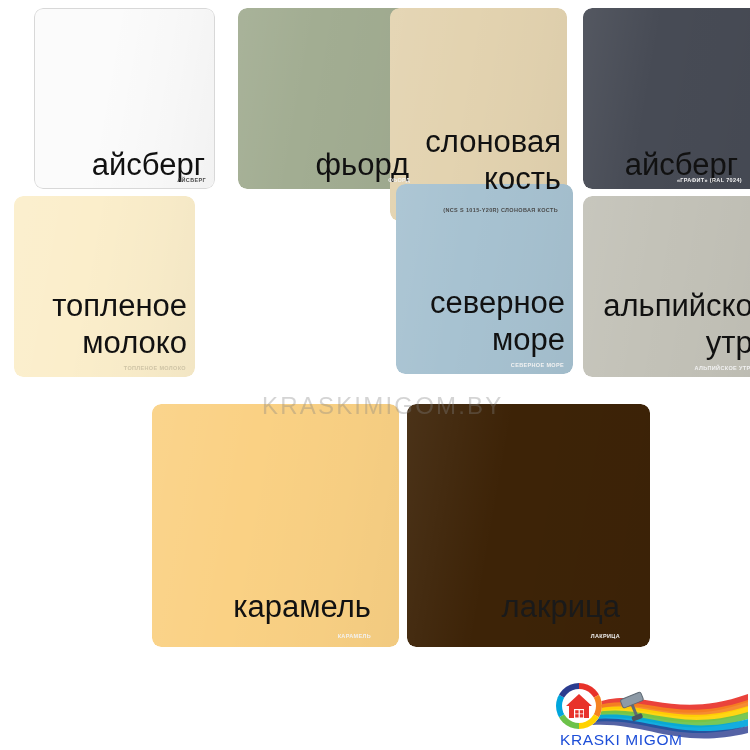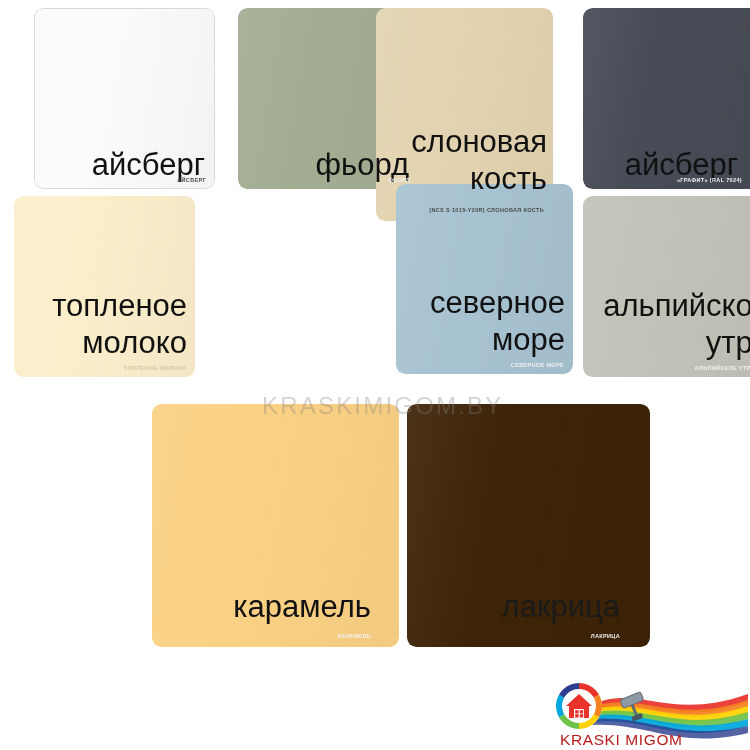--- a/index.html
+++ b/index.html
@@ -113,21 +113,21 @@
     height: 72px;
     z-index: 25;
   }
   #brand-logo svg { display: block; }
   #brand-name {
     position: absolute;
     left: 12px;
     bottom: 1px;
     font-size: 15.5px;
     letter-spacing: 0.6px;
-    color: #b91c1c;
+    color: #1d4ed8;
     font-family: "Liberation Sans", sans-serif;
     white-space: nowrap;
   }
 </style>
 </head>
 <body>
 
 <div id="palette-board">
 
   <div class="swatch bordered" style="left:14px; top:8px; width:181px; height:181px;margin-left:20px;">
@@ -135,21 +135,21 @@
     <div class="name-big">айсберг</div>
     <div class="name-small dark">АЙСБЕРГ</div>
   </div>
 
   <div class="swatch" style="left:209px; top:8px; width:181px; height:181px;margin-left:29px;">
     <div class="swatch-surface" style="background:#a2ad92;"></div>
     <div class="name-big">фьорд</div>
     <div class="name-small light">ФЬОРД</div>
   </div>
 
-  <div class="swatch" style="left:376px; top:8px; width:177px; height:213px;padding-left:16px;">
+  <div class="swatch" style="left:390px; top:8px; width:177px; height:213px;padding-left:16px;">
     <div class="swatch-surface" style="background:#e3d3b0;"></div>
     <div class="name-big two-line" style="right:6px; width:200px; bottom:24px;">слоновая кость</div>
     <div class="name-small dark" style="bottom:8px;">(NCS S 1015-Y20R) СЛОНОВАЯ КОСТЬ</div>
   </div>
 
   <div class="swatch" style="left:583px; top:8px; width:181px; height:181px;">
     <div class="swatch-surface" style="background:#474b55;"></div>
     <div class="name-big" style="right:26px;">айсберг</div>
     <div class="name-small light" style="right:22px;">«ГРАФИТ» (RAL 7024)</div>
   </div>

